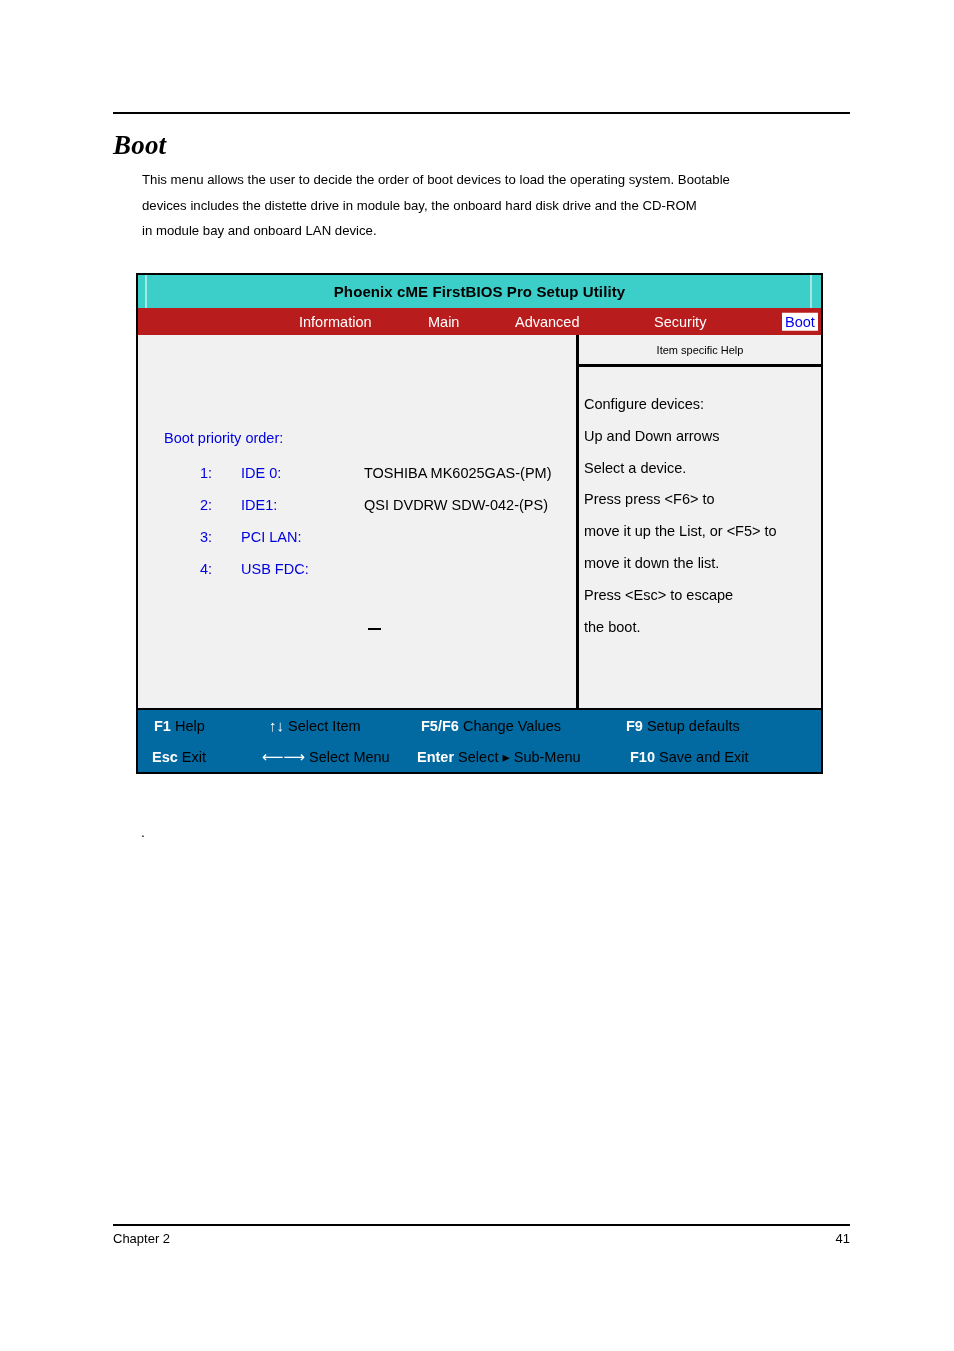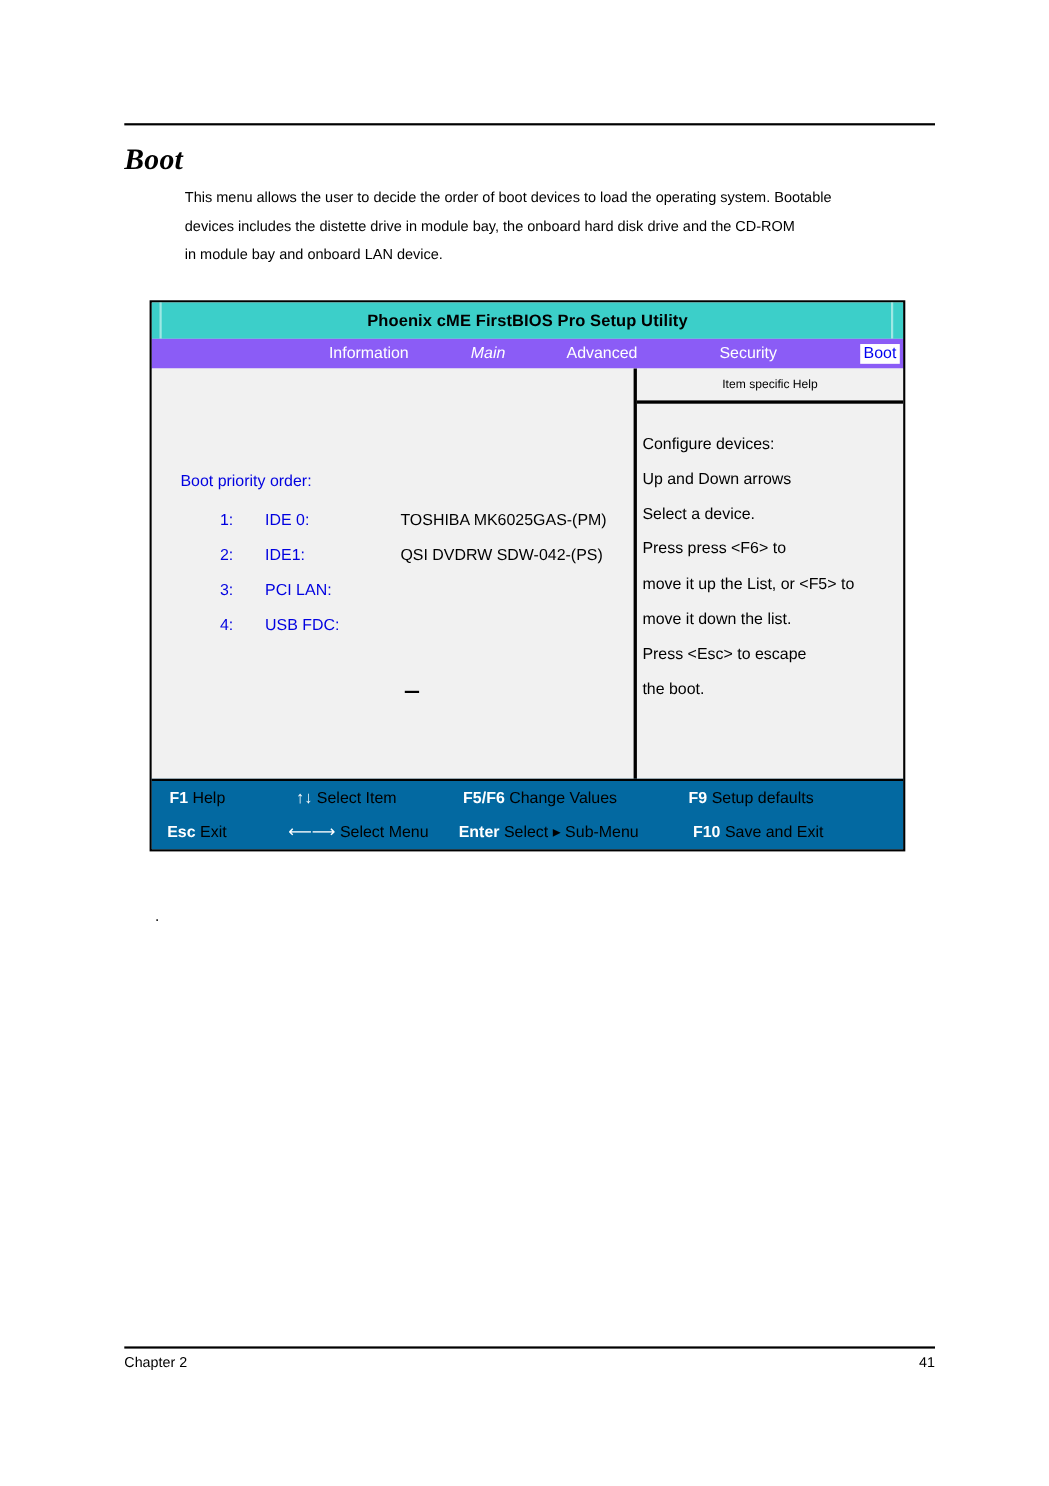--- a/index.html
+++ b/index.html
@@ -47,21 +47,21 @@
   
   .intro {
     position: absolute;
     left: 142px;
     top: 167px;
     width: 680px;
     font-size: 13.2px;
     line-height: 25.5px;
     color: #000000;
   }
-  .intro .ln { display: block; white-space: nowrap; margin-left: 26px; }
+  .intro .ln { display: block; white-space: nowrap; }
 
   
   .bios {
     position: absolute;
     left: 136px;
     top: 273px;
     width: 687px;
     border: 2px solid #000000;
     background: #f1f1f1;
     box-sizing: border-box;
@@ -86,21 +86,21 @@
     top: 0;
     bottom: 0;
     width: 2px;
     background: #9fe8e4;
   }
   .bios-title .edge-line.left { left: 7px; }
   .bios-title .edge-line.right { right: 9px; }
 
   .bios-menu {
     height: 27px;
-    background: #8b5cf6;
+    background: #b91c1c;
     position: relative;
   }
   .bios-menu .mi {
     position: absolute;
     top: 50%;
     transform: translateY(-50%);
     font-size: 14.5px;
     color: #ffffff;
     white-space: nowrap;
     line-height: 1;
@@ -290,21 +290,21 @@
   <div class="bios">
 
     <div class="bios-title">
       <div class="edge-line left"></div>
       <div class="edge-line right"></div>
       <span class="title-text">Phoenix cME FirstBIOS Pro Setup Utility</span>
     </div>
 
     <div class="bios-menu">
       <span class="mi" style="left:158px;">Information</span>
-      <span class="mi" style="left:287px;font-style:italic;">Main</span>
+      <span class="mi" style="left:287px;">Main</span>
       <span class="mi" style="left:374px;">Advanced</span>
       <span class="mi" style="left:513px;">Security</span>
       <span class="mi active" style="left:644px;">Boot</span>
       <span class="mi" style="left:764px;">Exit</span>
     </div>
 
     <div class="bios-body">
 
       <div class="vdiv"></div>
 

